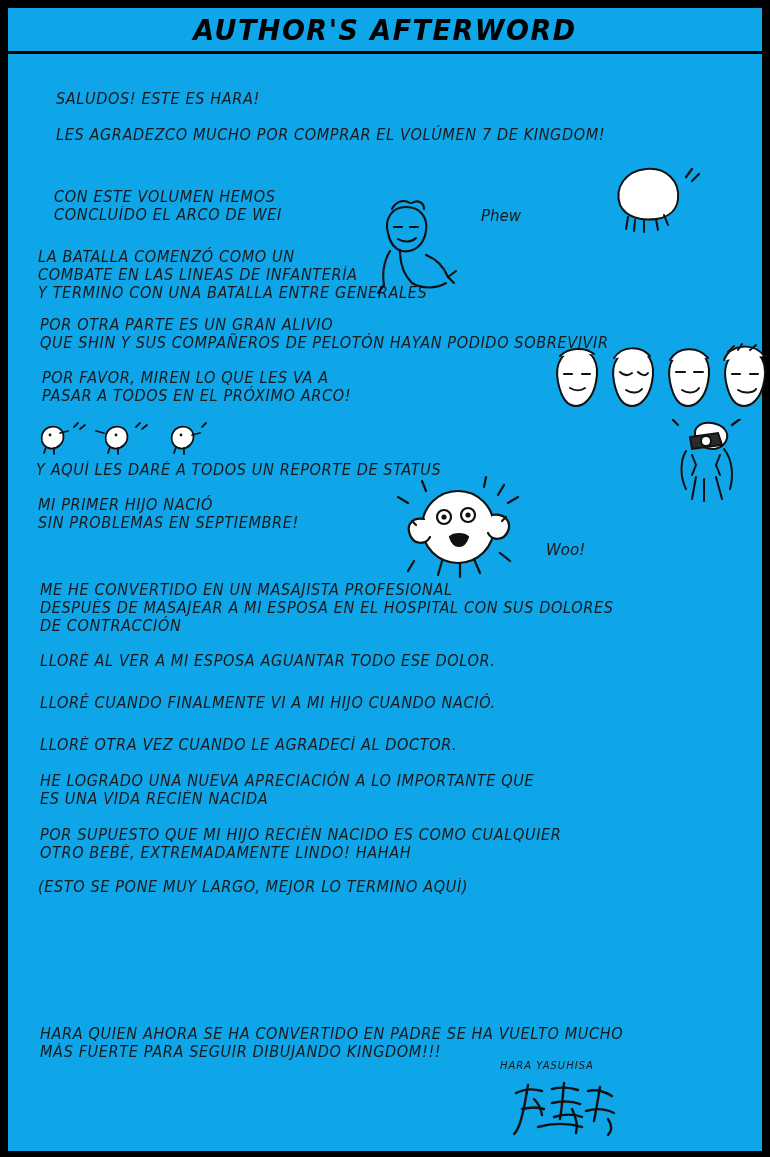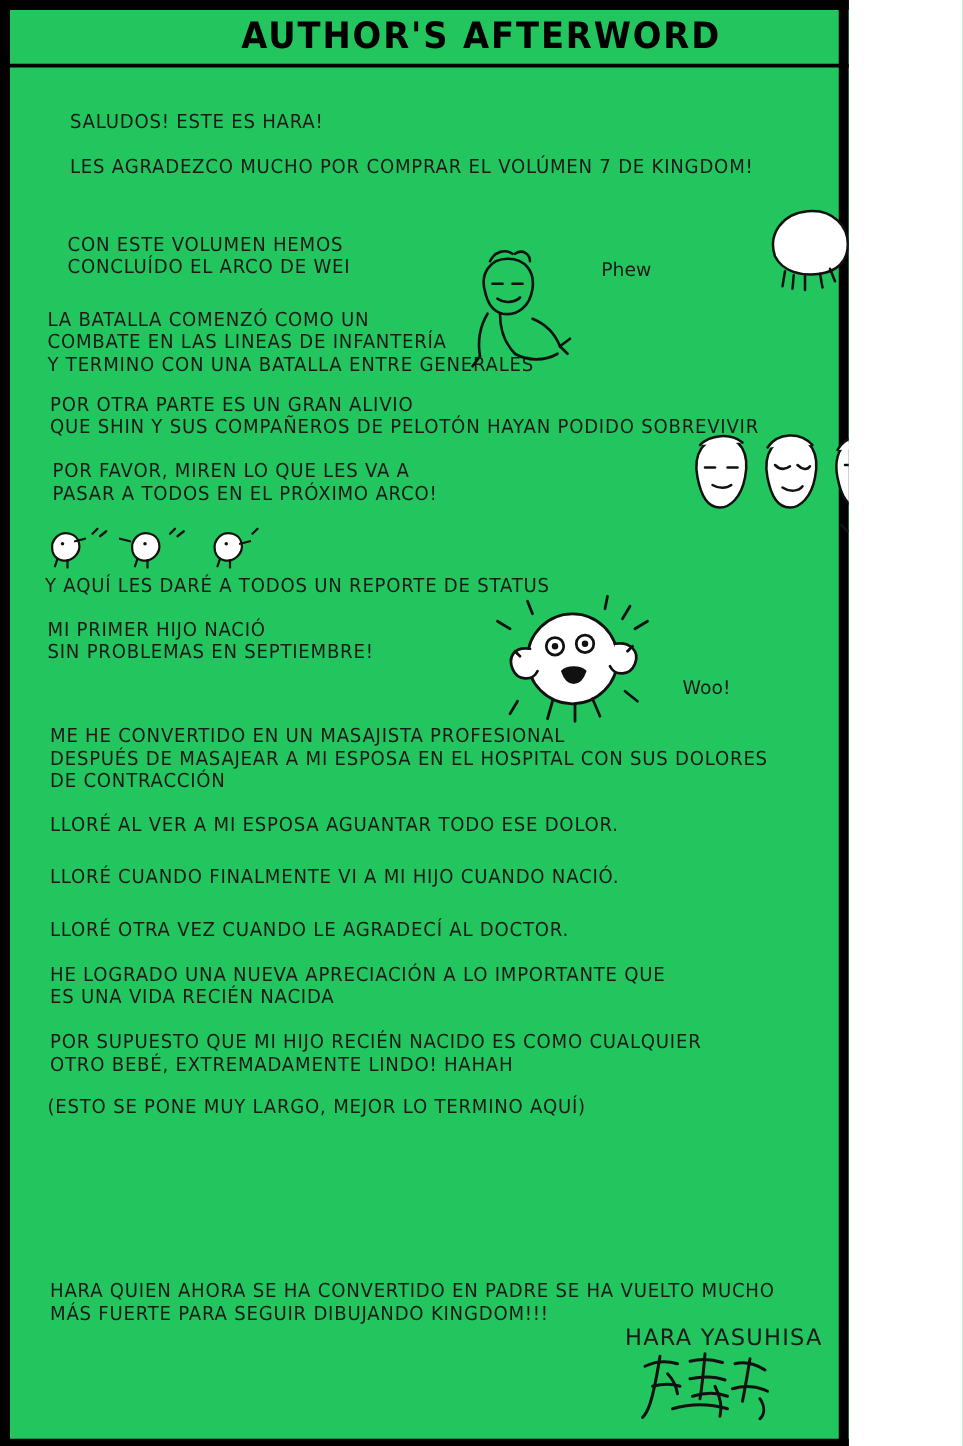--- a/index.html
+++ b/index.html
@@ -5,25 +5,26 @@
   html, body {
     margin: 0;
     padding: 0;
     background: #ffffff;
   }
   body {
     font-family: "DejaVu Sans", sans-serif;
   }
   .page {
     position: relative;
-    width: 679px;
+    width: 770px;
     height: 1157px;
-    background: #22c55e;
+    background: #0ea5e9;
     overflow: hidden;
     box-sizing: border-box;
+    font-style: italic;
   }
   
   .frame-top {
     position: absolute;
     left: 0; top: 0;
     width: 770px; height: 8px;
     background: #000;
   }
   .frame-left {
     position: absolute;
@@ -77,21 +78,21 @@
     line-height: 18px;
     letter-spacing: 0.6px;
     color: #1a1a1a;
     white-space: pre;
     transform: scaleY(1.06);
     transform-origin: left top;
   }
   .sig-name {
     position: absolute;
     font-family: "DejaVu Sans", sans-serif;
-    font-size: 18px;
+    font-size: 10px;
     letter-spacing: 1px;
     color: #1a1a1a;
     white-space: pre;
   }
   .doodle {
     position: absolute;
   }
   .doodle svg { display: block; }
   .sticker-label {
     position: absolute;

